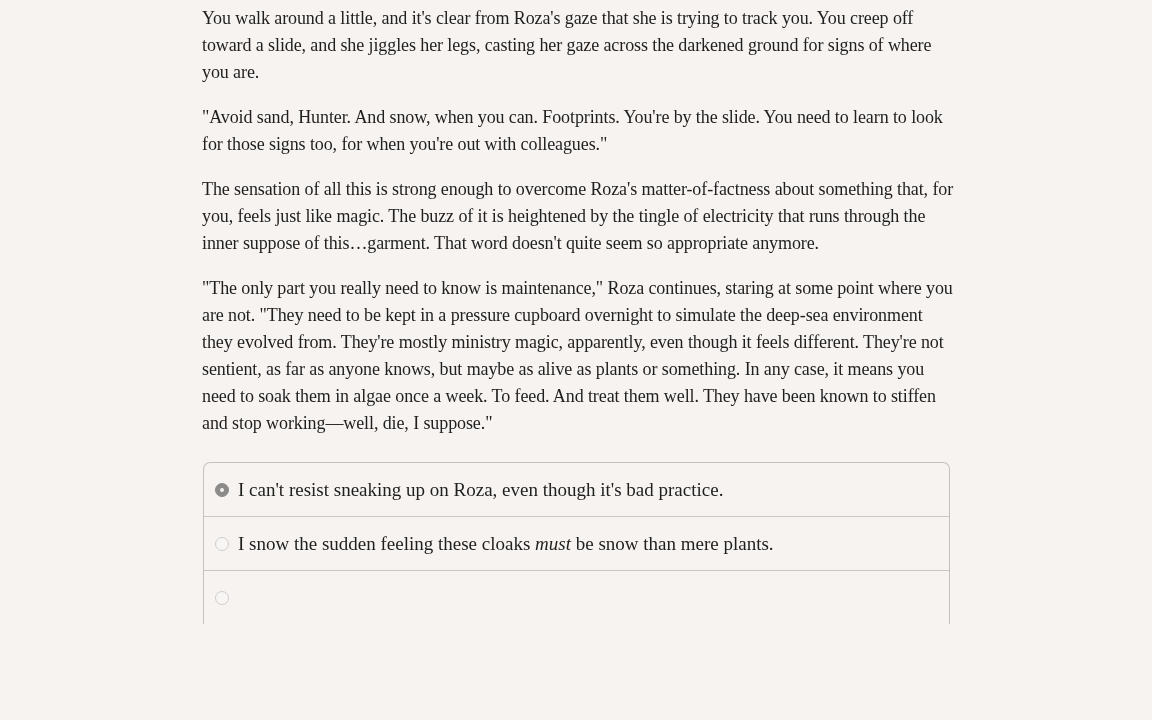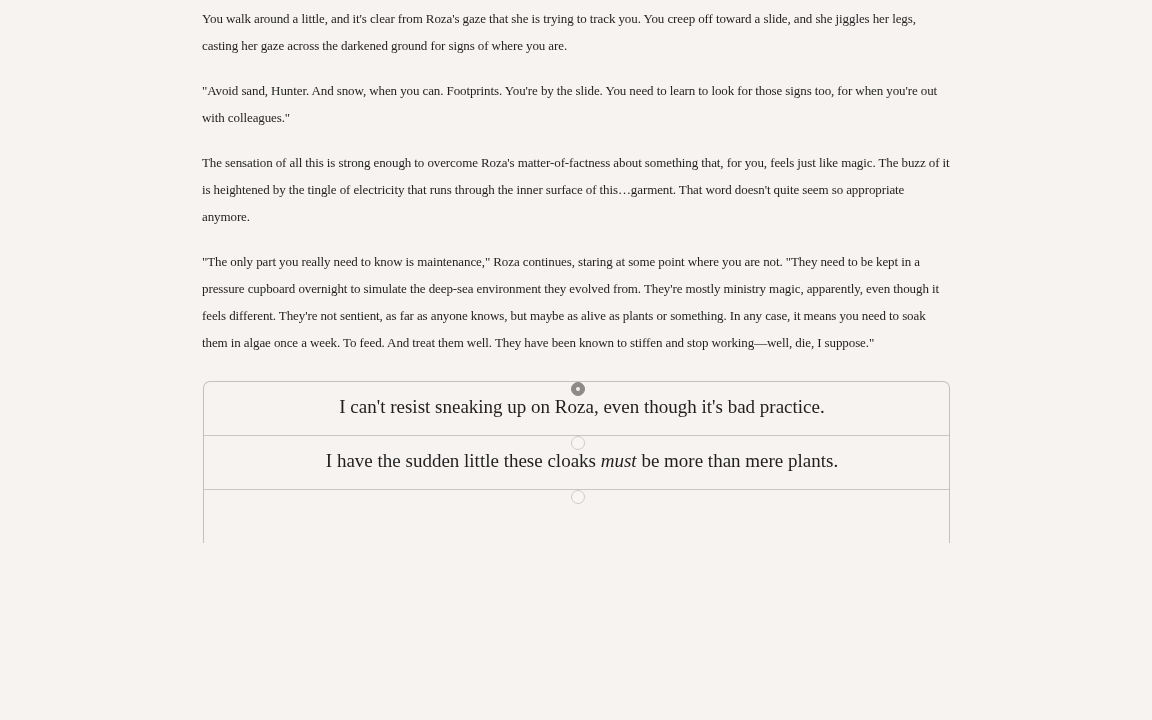--- a/index.html
+++ b/index.html
@@ -15,42 +15,41 @@
       color: #1f1f1f;
     }
     .container {
       position: absolute;
       left: 202px;
       top: 5px;
       width: 752px;
     }
     .story p {
       margin: 0 0 18px 0;
-      font-size: 13px;
+      font-size: 18px;
       line-height: 27px;
       letter-spacing: -0.1px;
     }
     .choices {
       margin-top: 25px;
       border: 1px solid #c3c1bf;
       border-radius: 7px 7px 0 0;
       border-bottom: none;
       width: 745px;
       margin-left: 1px;
       background: #f6f3f1;
     }
     .choice {
       display: flex;
       align-items: center;
       height: 53px;
       border-bottom: 1px solid #c9c7c5;
       padding-left: 11px;
       font-size: 19px;
       cursor: pointer;
-      flex-direction: column;
     }
     .choice:last-child {
       border-bottom: none;
     }
     .radio {
       width: 14px;
       height: 14px;
       border-radius: 50%;
       border: 1px solid #cfcdcb;
       background: #f8f6f4;
@@ -75,30 +74,30 @@
     }
     em { font-style: italic; }
   </style>
 </head>
 <body>
 
 <div class="container">
   <div class="story">
     <p>You walk around a little, and it's clear from Roza's gaze that she is trying to track you. You creep off toward a slide, and she jiggles her legs, casting her gaze across the darkened ground for signs of where you are.</p>
     <p>"Avoid sand, Hunter. And snow, when you can. Footprints. You're by the slide. You need to learn to look for those signs too, for when you're out with colleagues."</p>
-    <p>The sensation of all this is strong enough to overcome Roza's matter-of-factness about something that, for you, feels just like magic. The buzz of it is heightened by the tingle of electricity that runs through the inner surface of this…garment. That word doesn't quite seem so appropriate anymore.</p>
+    <p>The sensation of all this is strong enough to overcome Roza's matter-of-factness about something that, for you, feels just like magic. The buzz of it is heightened by the tingle of electricity that runs through the inner suppose of this…garment. That word doesn't quite seem so appropriate anymore.</p>
     <p>"The only part you really need to know is maintenance," Roza continues, staring at some point where you are not. "They need to be kept in a pressure cupboard overnight to simulate the deep-sea environment they evolved from. They're mostly ministry magic, apparently, even though it feels different. They're not sentient, as far as anyone knows, but maybe as alive as plants or something. In any case, it means you need to soak them in algae once a week. To feed. And treat them well. They have been known to stiffen and stop working—well, die, I suppose."</p>
   </div>
 
   <div class="choices">
     <div class="choice">
       <span class="radio selected"></span>
       <span>I can't resist sneaking up on Roza, even though it's bad practice.</span>
     </div>
     <div class="choice">
       <span class="radio"></span>
-      <span><span>I have the sudden little these cloaks </span><em>must</em><span> be more than mere plants.</span></span>
+      <span><span>I snow the sudden feeling these cloaks </span><em>must</em><span> be snow than mere plants.</span></span>
     </div>
     <div class="choice">
       <span class="radio"></span>
     </div>
   </div>
 </div>
 
 </body></html>

